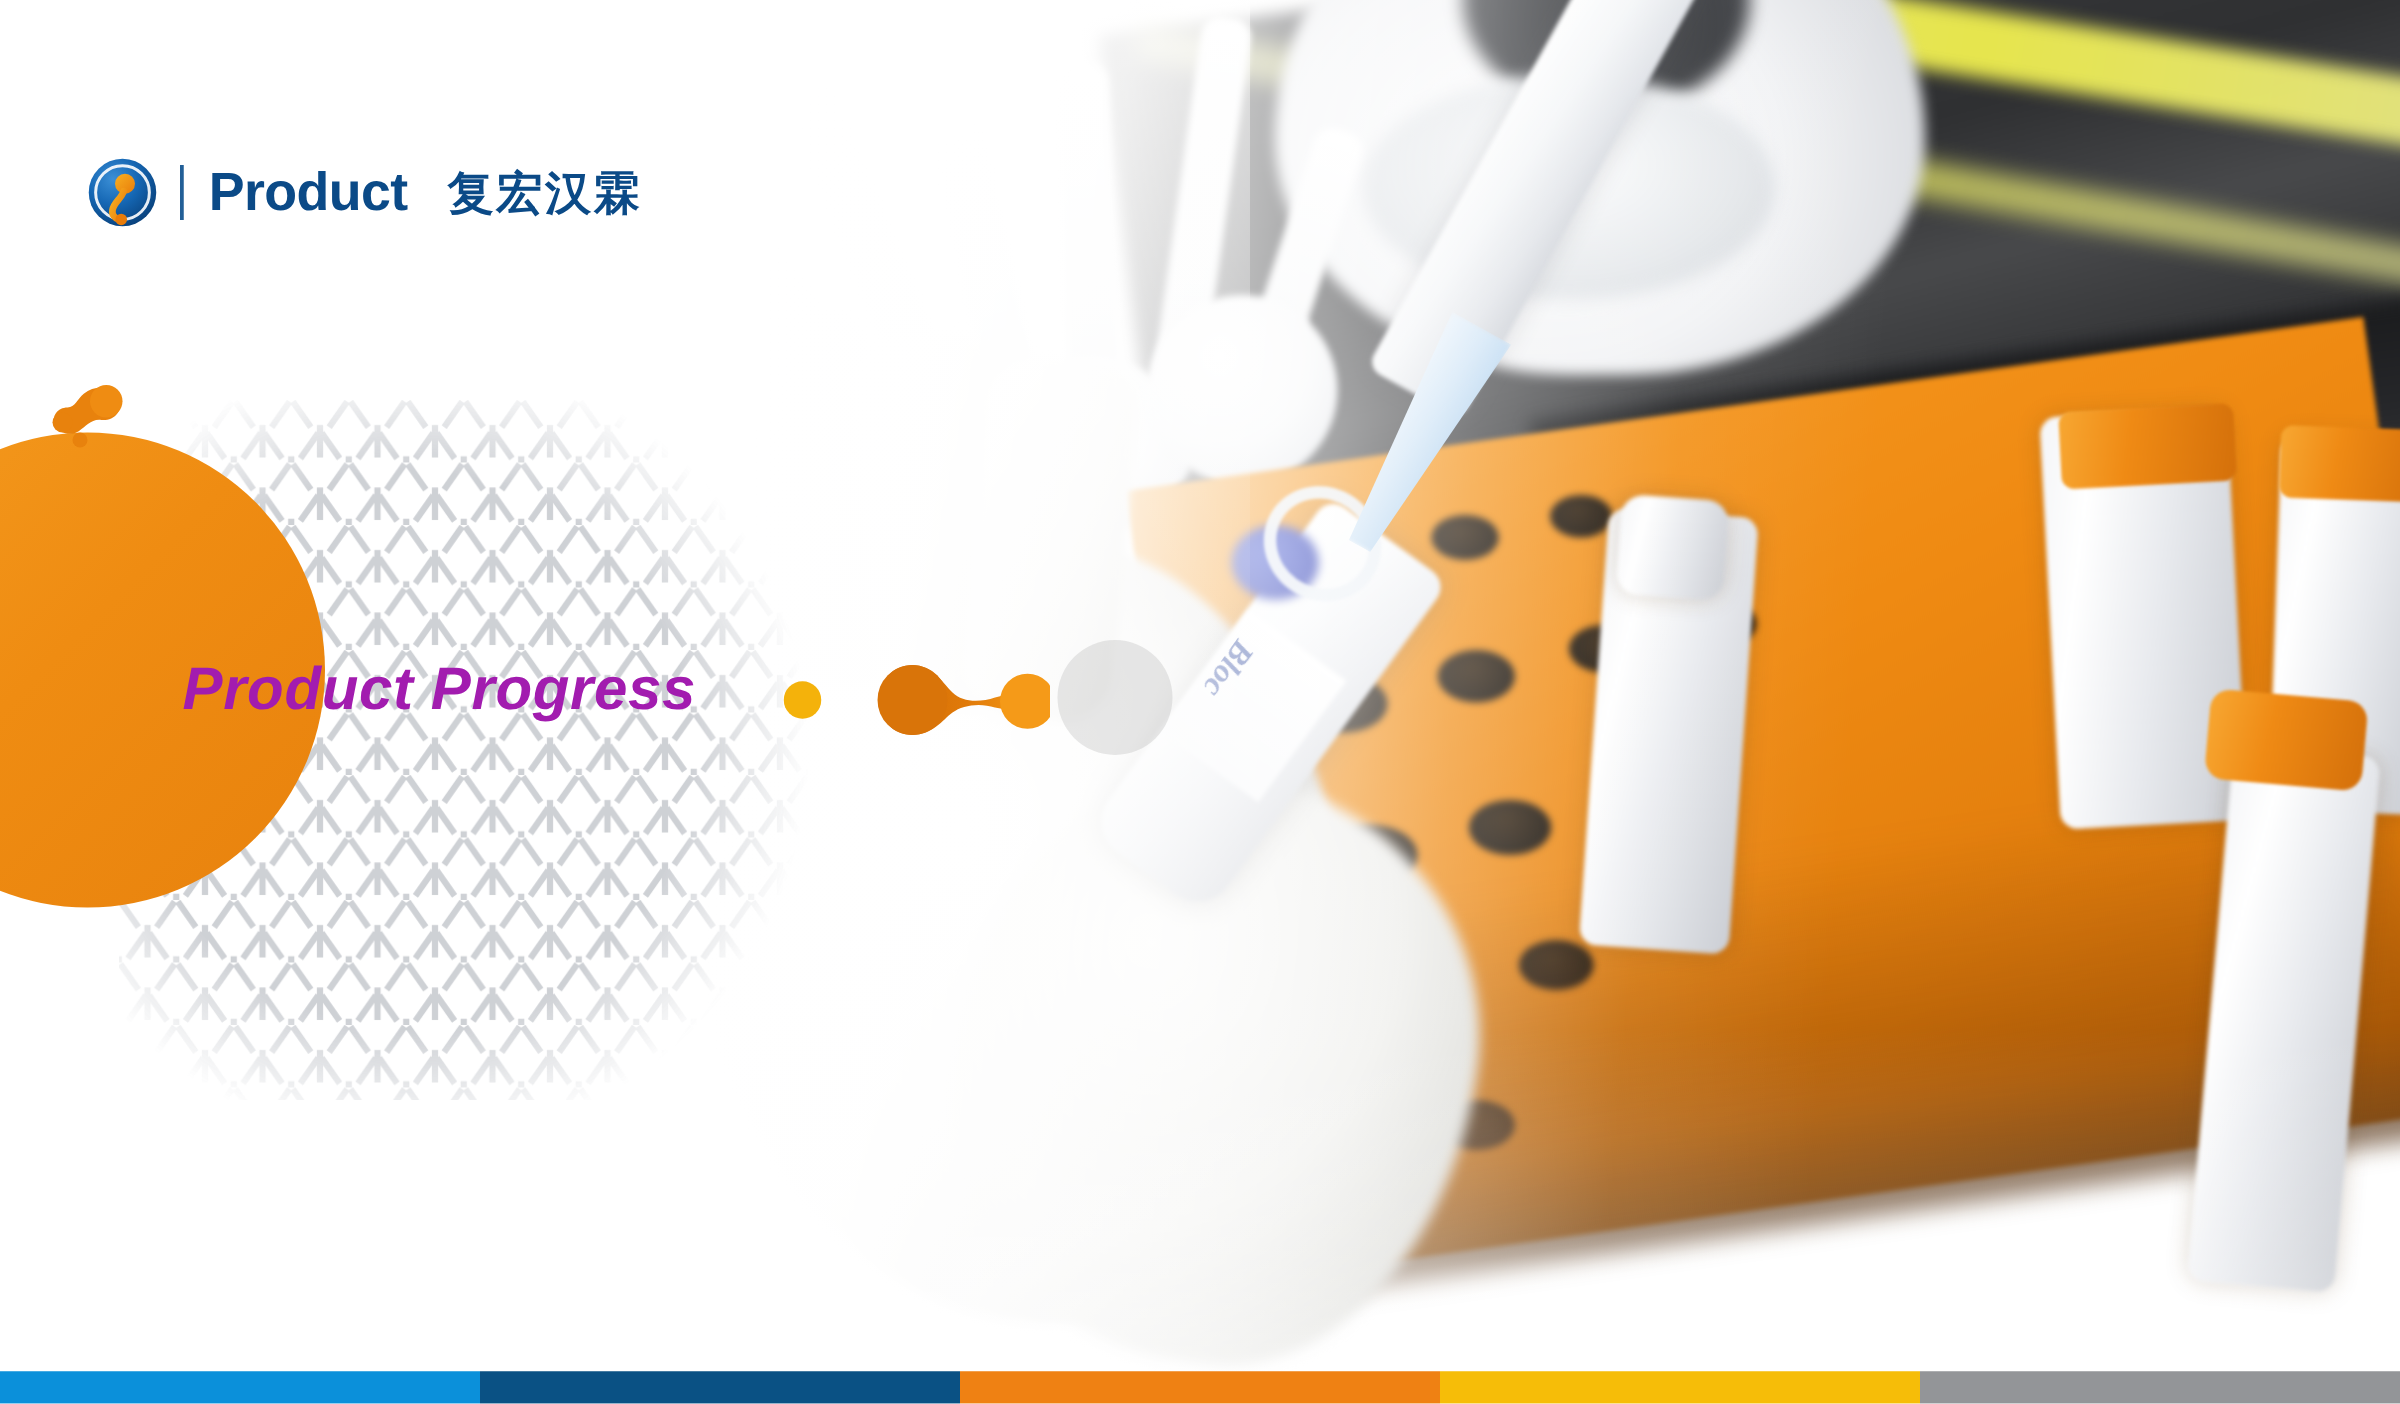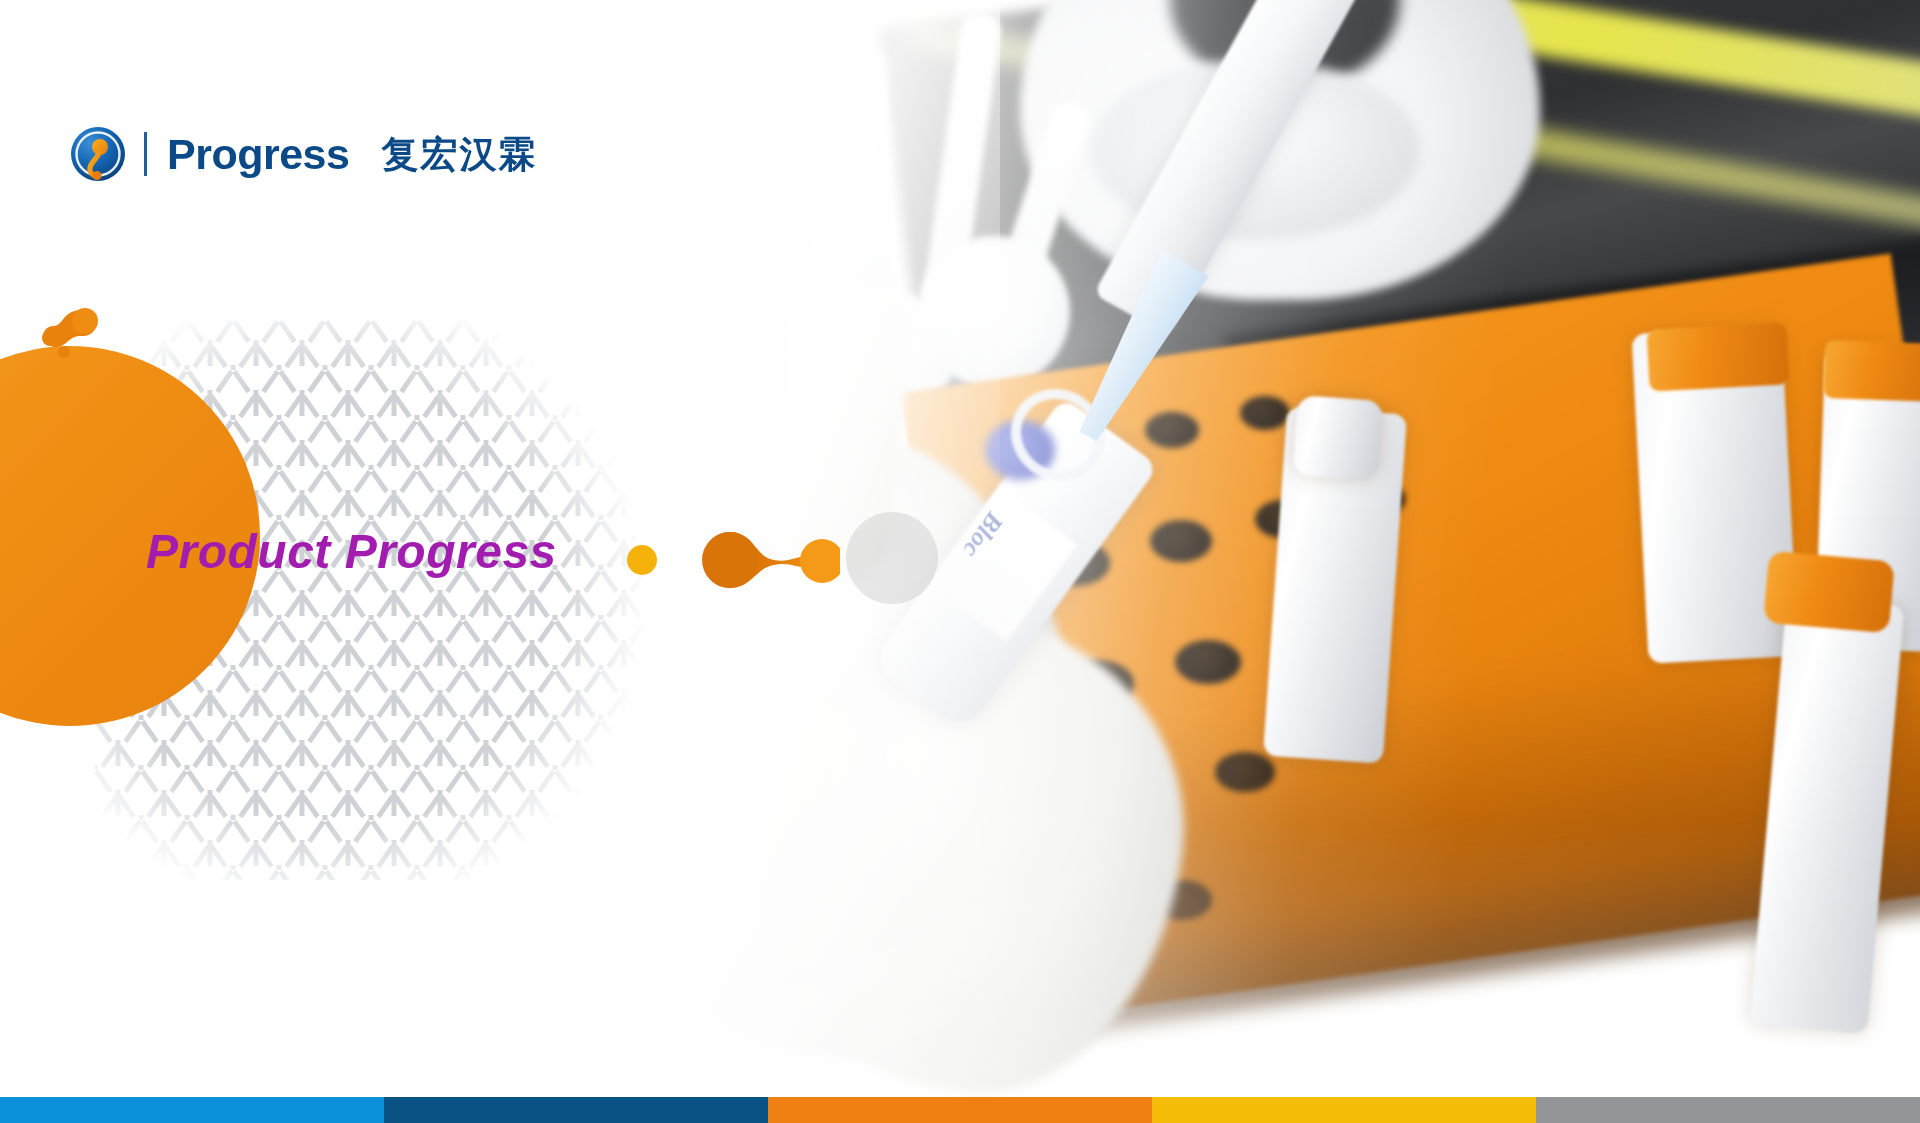--- a/index.html
+++ b/index.html
@@ -385,21 +385,21 @@
           </linearGradient>
         </defs>
         <circle cx="28" cy="28" r="27" fill="url(#bgrad)"></circle>
         <circle cx="28" cy="28" r="21.5" fill="none" stroke="#ffffff" stroke-width="2.4" opacity=".9"></circle>
         <circle cx="30" cy="21" r="8" fill="url(#ogradlogo)"></circle>
         <path d="M29 27 C27 33 21 36 20 42 C19.4 45.6 21.6 48.6 25 49.6" fill="none" stroke="url(#ogradlogo)" stroke-width="5.4" stroke-linecap="round"></path>
         <circle cx="27" cy="49.5" r="4.6" fill="#e87c0a"></circle>
       </svg>
     </div>
     <div class="logo-divider"></div>
-    <div class="logo-word">Progress</div>
+    <div class="logo-word">Product</div>
     <div class="logo-cn">复宏汉霖</div>
   </div>
 
   <div class="title-en">Product Progress</div>
 
   <div class="mol-dot"></div>
   <div class="mol-big">
     <svg width="140" height="80" viewBox="0 0 140 80" xmlns="http://www.w3.org/2000/svg" aria-hidden="true">
       <defs>
         <linearGradient id="molg" x1="0" y1="0" x2="1" y2="0">

